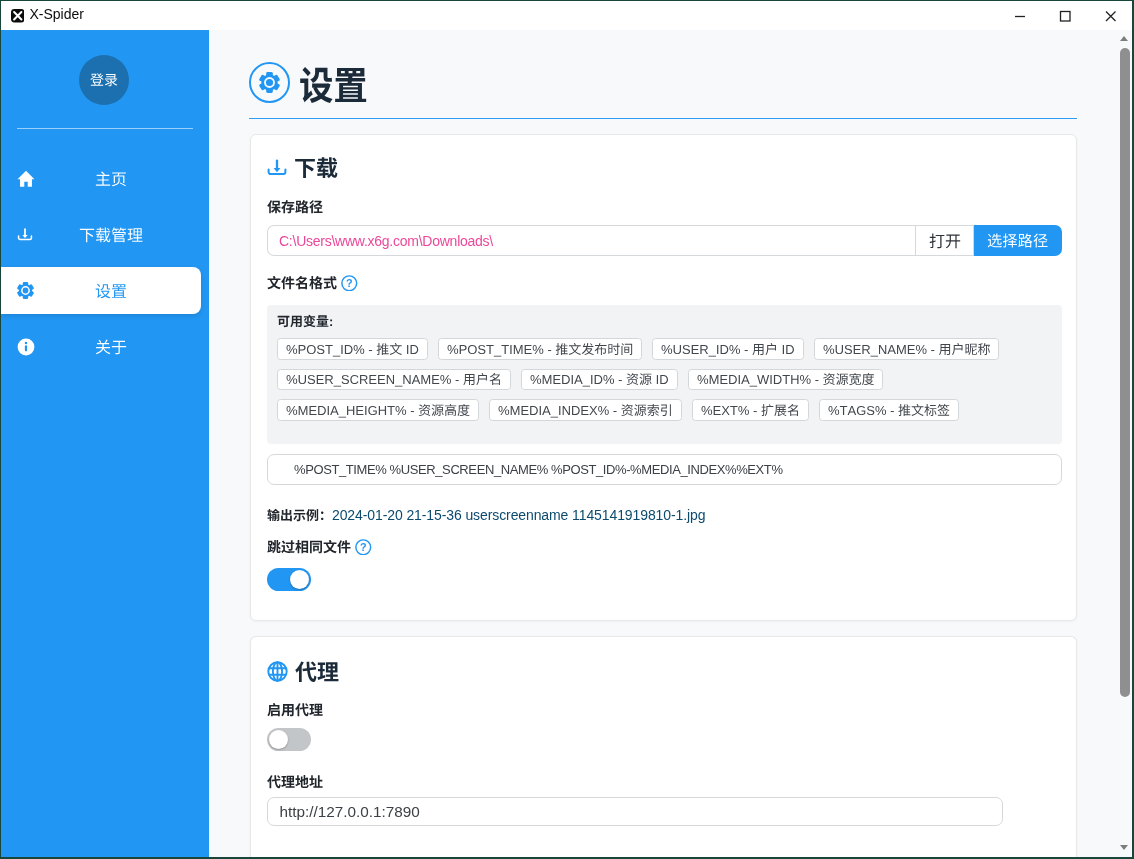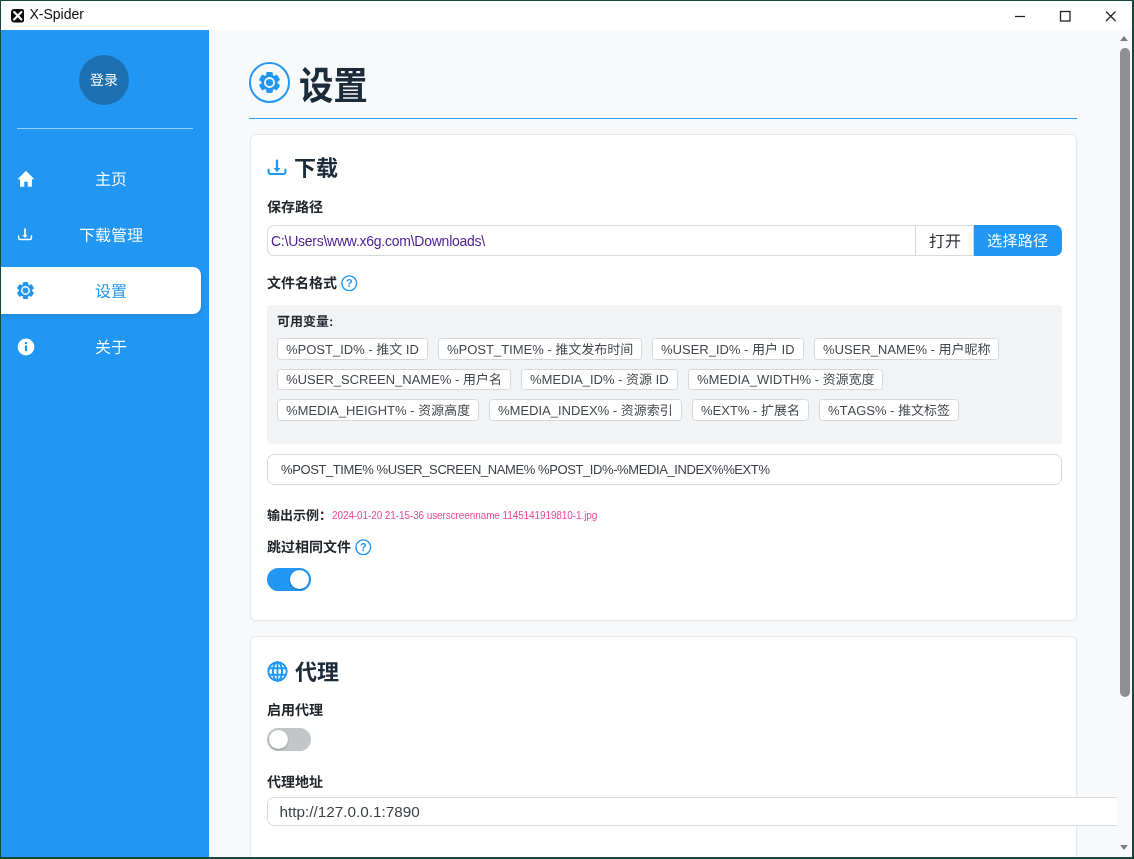--- a/index.html
+++ b/index.html
@@ -25,35 +25,35 @@
 .htitle { position:absolute; left:90px; top:30px; }
 .htitle svg { transform:scale(.86,.97); transform-origin:left center; }
 .hrule { position:absolute; left:40px; top:88px; width:828px; height:1px; background:#2b9df4; }
 .card { position:absolute; left:41px; width:827px; background:#fff; border:1px solid #e6e8ea; border-radius:6px; box-shadow:0 1px 3px rgba(0,0,0,.04); }
 .card1 { top:104px; height:487px; }
 .card2 { top:606px; height:300px; border-bottom:none; border-radius:6px 6px 0 0; }
 .cardhead { position:absolute; left:16px; display:flex; align-items:center; gap:7px; }
 .label { position:absolute; left:16px; display:flex; align-items:center; gap:4px; }
 .inprow { position:absolute; left:16px; width:795px; height:31px; display:flex; }
 .ibox { border:1px solid #d6d9dc; background:#fff; }
-.pathinput { flex:1; border-radius:7px 0 0 7px; border-right:none; display:flex; align-items:center; padding-left:3px; font-size:14px; letter-spacing:-0.25px; color:#4c1d95; }
+.pathinput { flex:1; border-radius:7px 0 0 7px; border-right:none; display:flex; align-items:center; padding-left:11px; font-size:14px; letter-spacing:-0.25px; color:#ec4899; }
 .openbtn { width:59px; border-radius:0; display:flex; align-items:center; justify-content:center; }
 .choosebtn { width:88px; background:#2196f3; border-radius:0 7px 7px 0; display:flex; align-items:center; justify-content:center; }
 .greybox { position:absolute; left:16px; top:170px; width:795px; height:139px; background:#f2f3f5; border-radius:4px; padding:4px 10px; }
 .chips { display:flex; flex-wrap:wrap; column-gap:10px; row-gap:9px; margin-top:9px; }
 .chip { height:21.5px; background:#fff; border:1px solid #d4d7da; border-radius:3.5px; display:flex; align-items:center; padding:0 8px; }
-.fmtinput { position:absolute; left:16px; top:319px; width:795px; height:31px; border:1px solid #d6d9dc; border-radius:7px; background:#fff; display:flex; align-items:center; padding-left:13px; font-size:13px; letter-spacing:-0.4px; color:#3c4147; }
-.outrow { position:absolute; left:16px; top:372px; display:flex; align-items:center; gap:0; font-size:10px; letter-spacing:-0.1px; color:#ec4899; }
+.fmtinput { position:absolute; left:16px; top:319px; width:795px; height:31px; border:1px solid #d6d9dc; border-radius:7px; background:#fff; display:flex; align-items:center; padding-left:26px; font-size:13px; letter-spacing:-0.4px; color:#3c4147; }
+.outrow { position:absolute; left:16px; top:372px; display:flex; align-items:center; gap:0; font-size:14px; letter-spacing:-0.1px; color:#0c4a6e; }
 .toggle { position:absolute; left:16px; width:44px; height:22.5px; border-radius:11.5px; }
 .toggle.on { background:#2196f3; }
 .toggle.off { background:#c3c6c9; }
 .knob { position:absolute; top:1.75px; width:19px; height:19px; border-radius:50%; background:#fff; box-shadow:0 1px 2px rgba(0,0,0,.25); }
 .toggle.on .knob { right:1.75px; }
 .toggle.off .knob { left:2px; }
-.addrinput { position:absolute; left:16px; top:160px; width:866px; height:29px; border:1px solid #d6d9dc; border-radius:7px; background:#fff; display:flex; align-items:center; padding-left:11.5px; font-size:15.3px; color:#3c4147; }
+.addrinput { position:absolute; left:16px; top:160px; width:736px; height:29px; border:1px solid #d6d9dc; border-radius:7px; background:#fff; display:flex; align-items:center; padding-left:11.5px; font-size:15.3px; color:#3c4147; }
 
 .sbar { position:absolute; left:908px; top:0; width:15px; height:828px; background:#f8f9fb; }
 .sthumb { position:absolute; left:3px; top:18px; width:10px; height:649px; border-radius:5px; background:#8f8f8f; }
 .sarrow { position:absolute; left:3px; width:0; height:0; border-left:4.8px solid transparent; border-right:4.8px solid transparent; }
 .up { top:6px; border-bottom:5.5px solid #7d7d7d; }
 .down { top:815px; border-top:5.5px solid #7d7d7d; }
 </style></head><body>
 
 <svg width="0" height="0" style="position:absolute">
     <defs>

